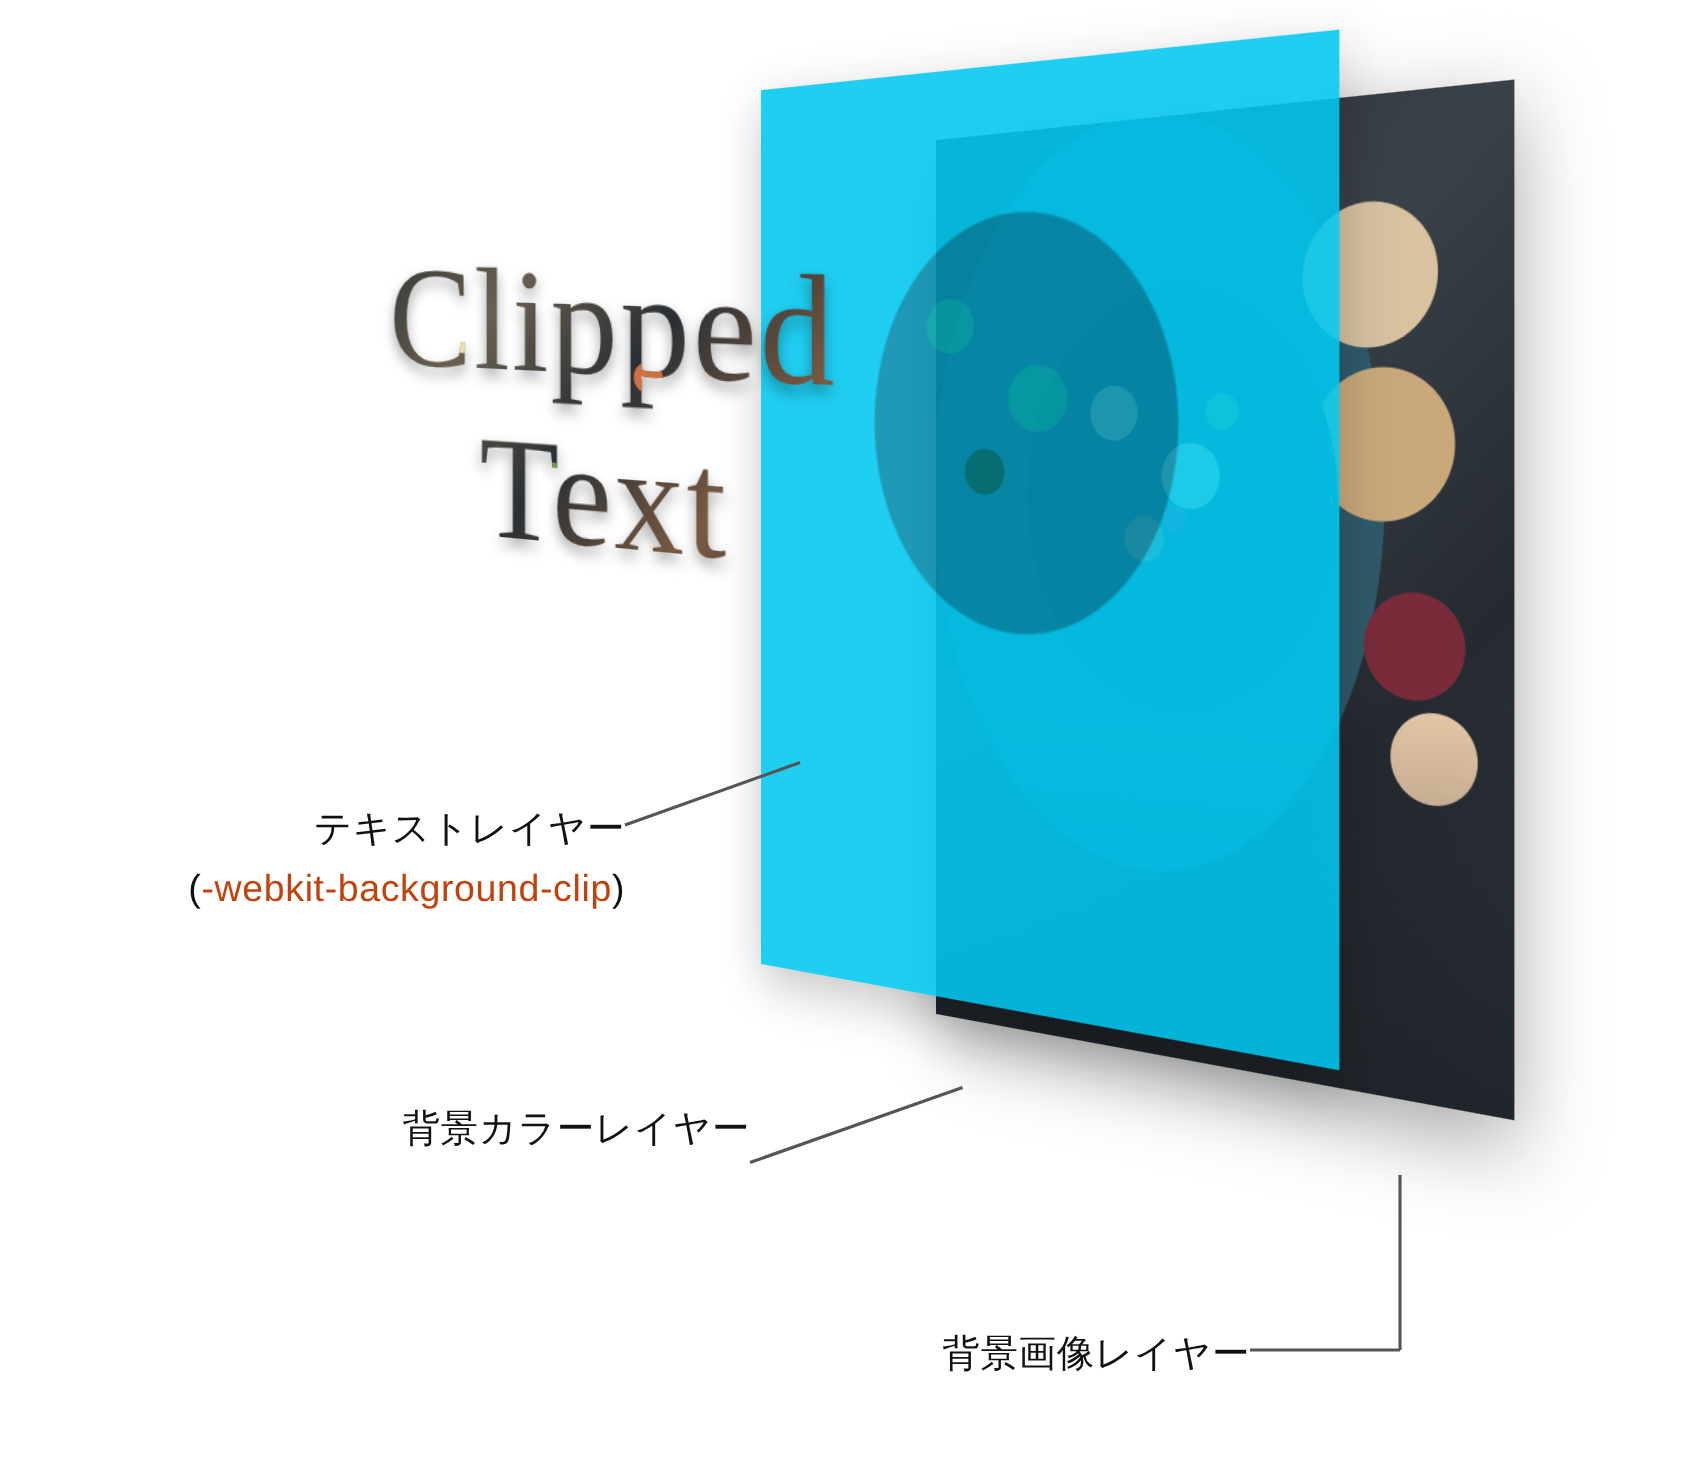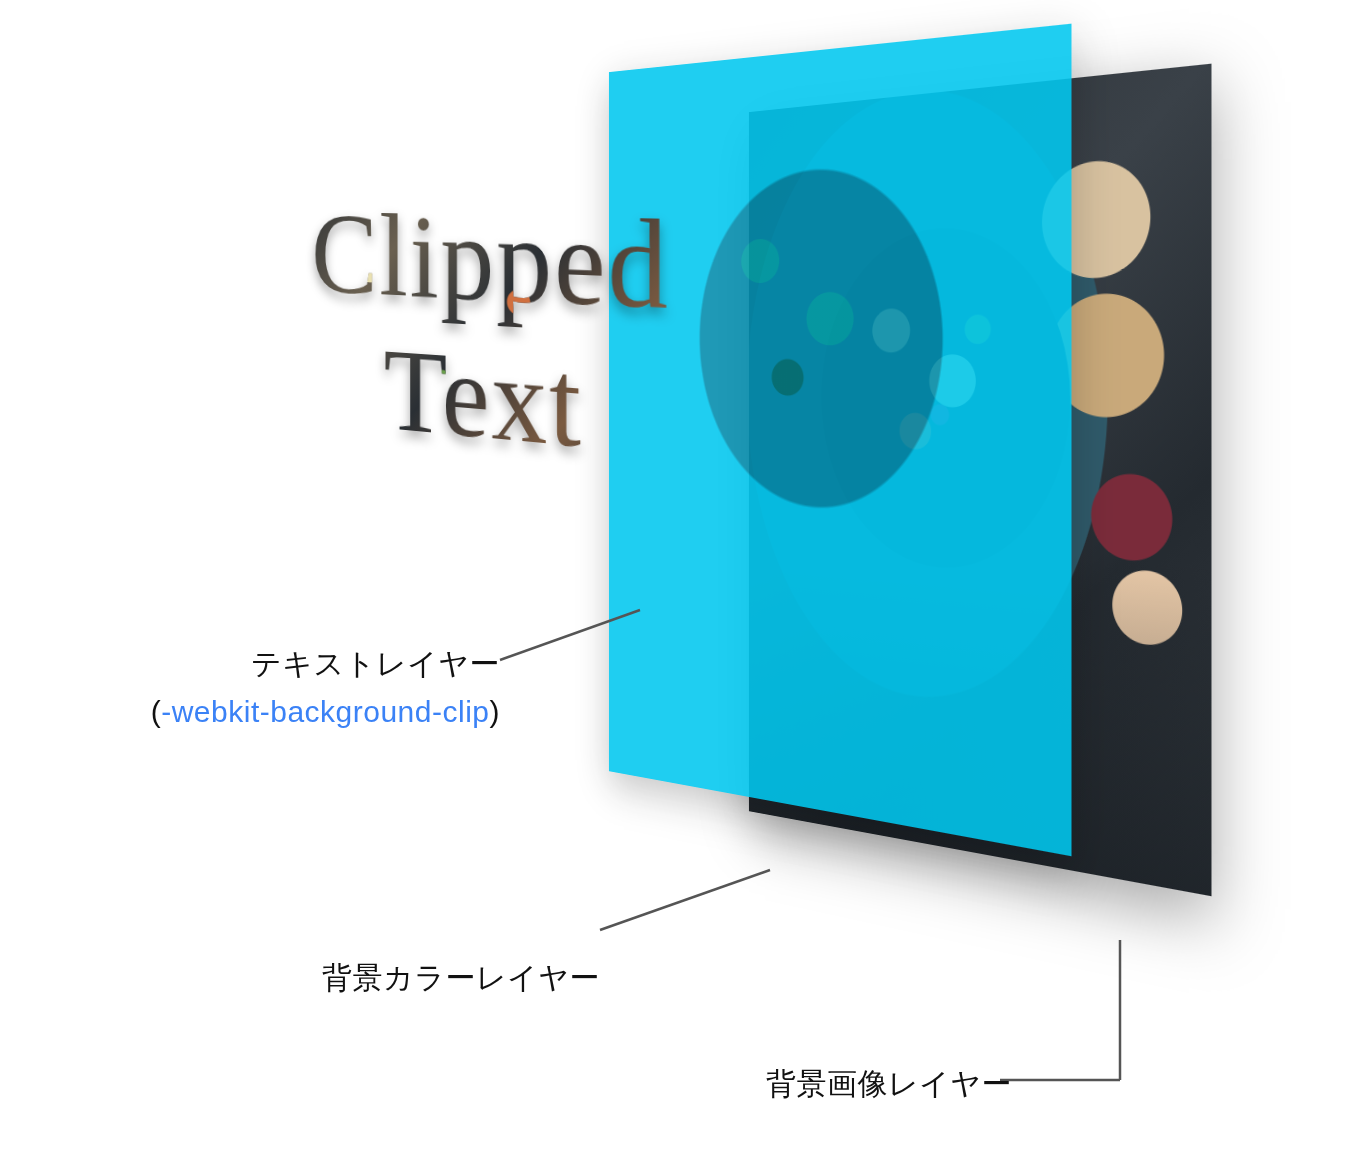--- a/index.html
+++ b/index.html
@@ -86,26 +86,26 @@
 
   
   .label{
     position:absolute;
     font-size:30px;
     color:#111;
     text-align:right;
     line-height:1.6;
     letter-spacing:.5px;
   }
-  .label .blue{color:#3b82f6;}
+  .label .blue{color:#c2410c;}
   .label .paren{color:#111;}
 
   .lbl-text{left:0;top:640px;width:500px;}
-  .lbl-color{left:140px;top:954px;width:460px;}
-  .lbl-image{left:552px;top:1060px;width:460px;font-family:Liberation Serif, serif;}
+  .lbl-color{left:140px;top:880px;width:460px;}
+  .lbl-image{left:540px;top:1060px;width:460px;font-family:Liberation Serif, serif;}
 
   
   svg.connectors{position:absolute;left:0;top:0;width:1354px;height:1168px;pointer-events:none;}
   svg.connectors line{stroke:#555;stroke-width:2.5;}
 </style>
 </head>
 <body>
 
 <div class="stage">
 

